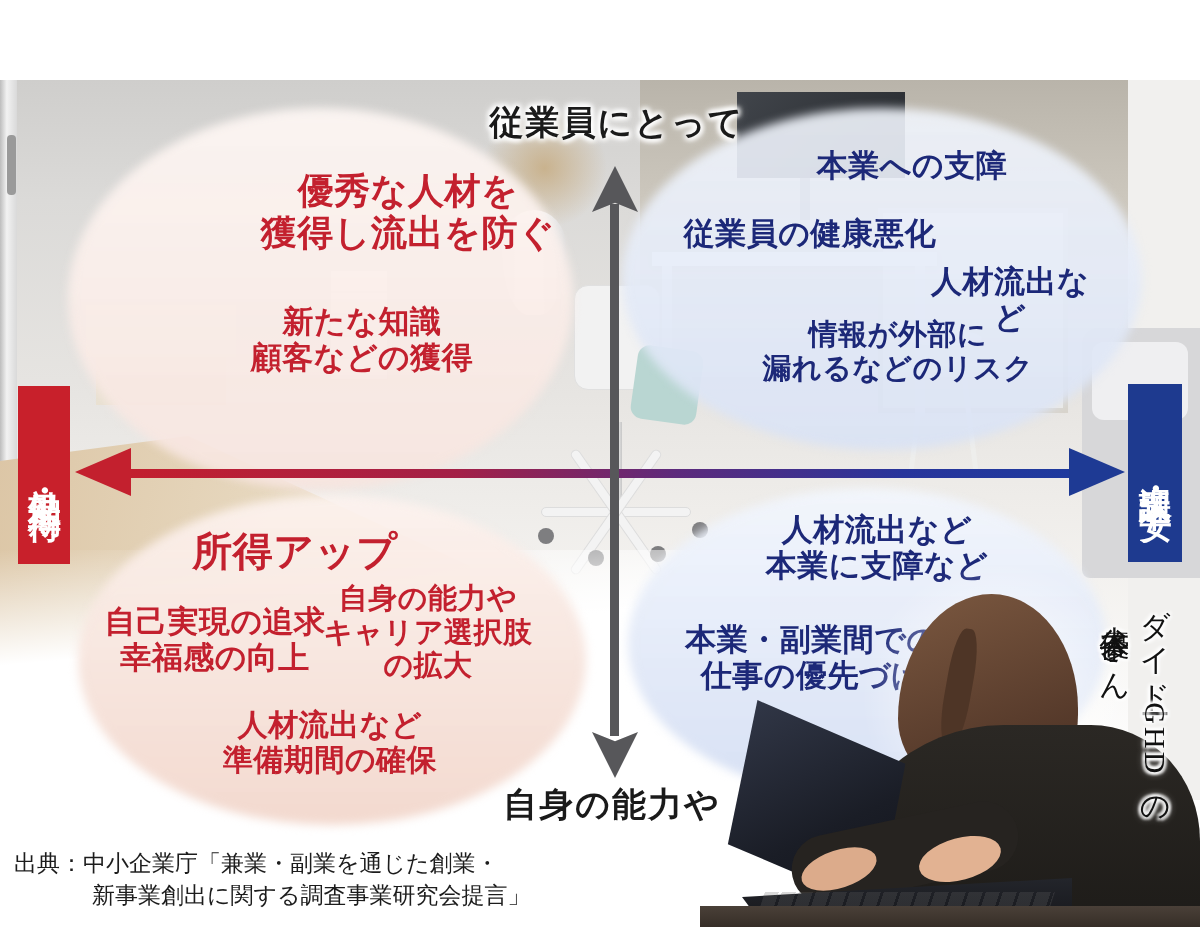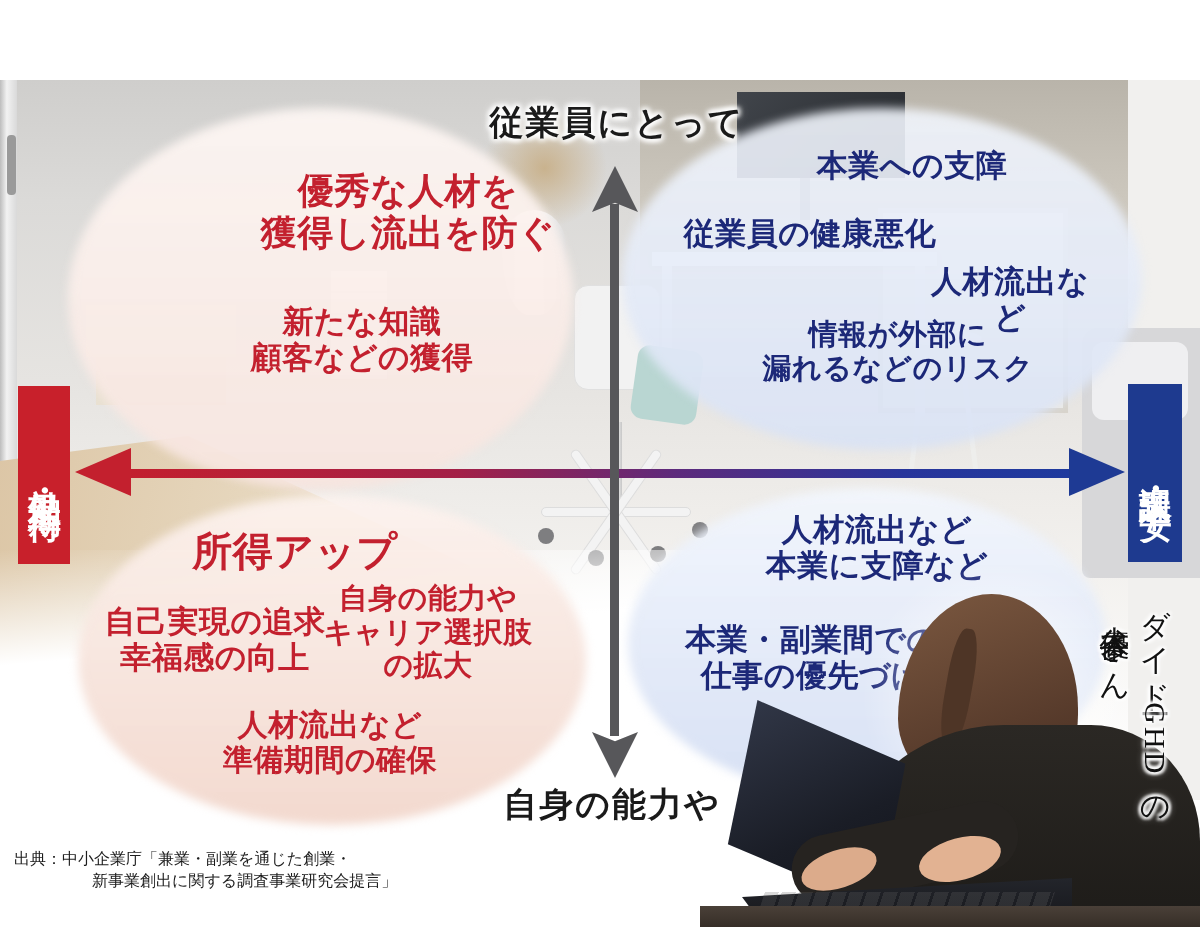--- a/index.html
+++ b/index.html
@@ -146,21 +146,21 @@
 
   
   .vcaption { position:absolute; left:1094px; top:588px; height:252px;
     writing-mode:vertical-rl; font-family:"Liberation Serif", serif;
     font-size:30px; color:#111; letter-spacing:3px; line-height:1.35;
     text-shadow:0 0 4px #fff, 0 0 8px #fff, 2px 2px 3px #fff, -2px -2px 3px #fff, 2px -2px 3px #fff, -2px 2px 3px #fff; }
   .vcaption .l2 { padding-top:14px; }
 
   
   .source { position:absolute; left:14px; top:848px; font-family:"Liberation Serif", serif;
-    font-size:16px; color:#1c1c1c; line-height:1.4; white-space:nowrap; }
+    font-size:23px; color:#1c1c1c; line-height:1.4; white-space:nowrap; }
   .source .l2 { padding-left:78px; }
 </style>
 </head>
 <body>
 
 <div id="stage">
 
   <div class="photo">
     <div class="ph-base"></div>
     <div class="ph-rightwall"></div>

